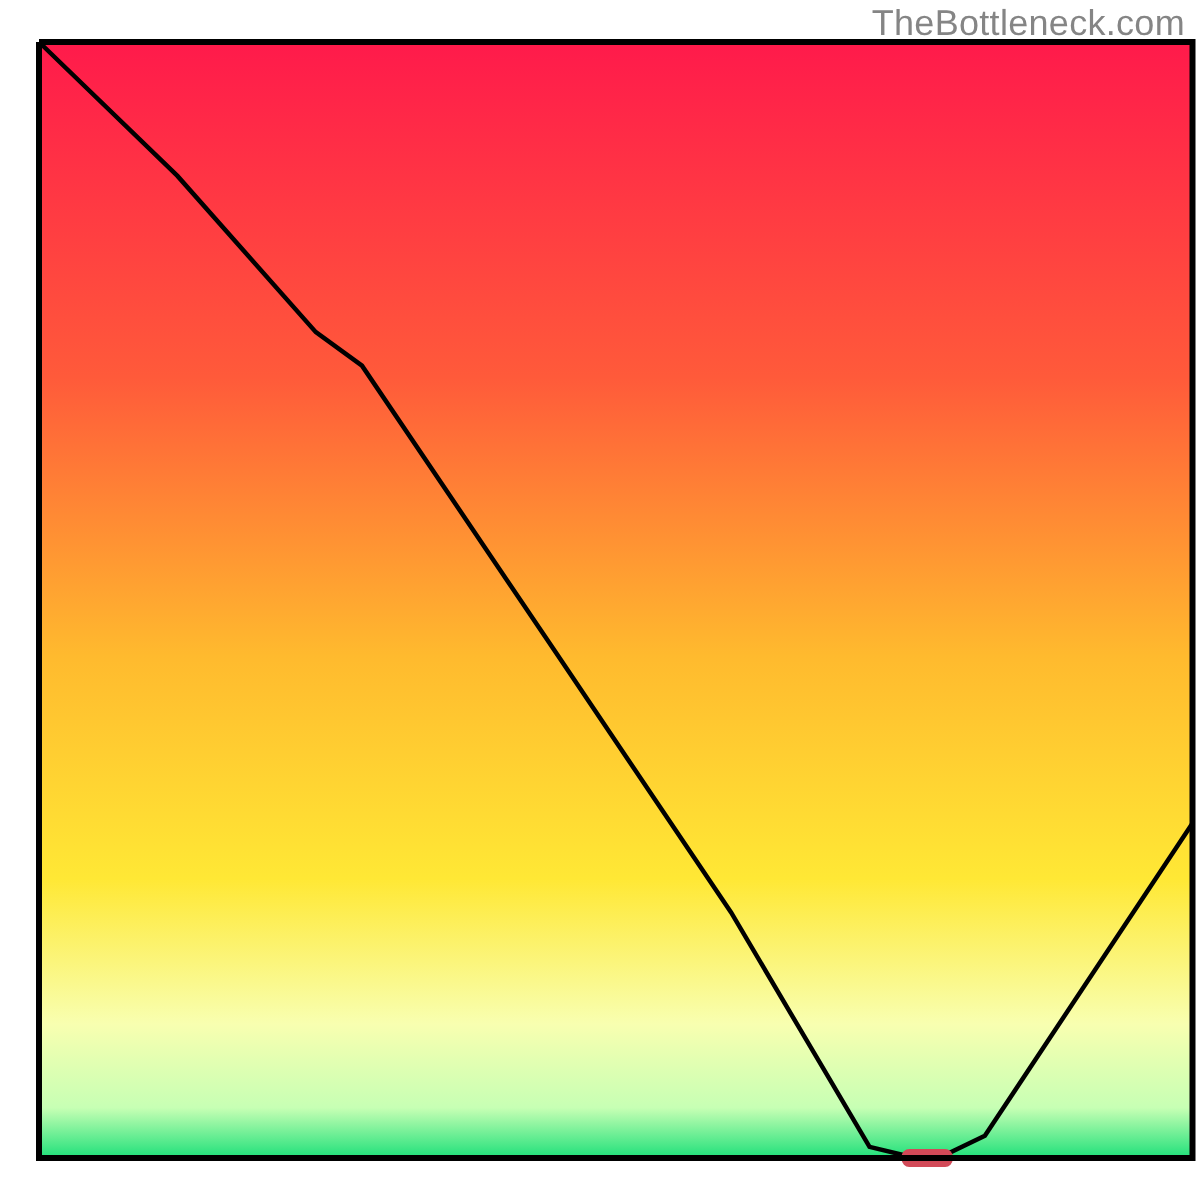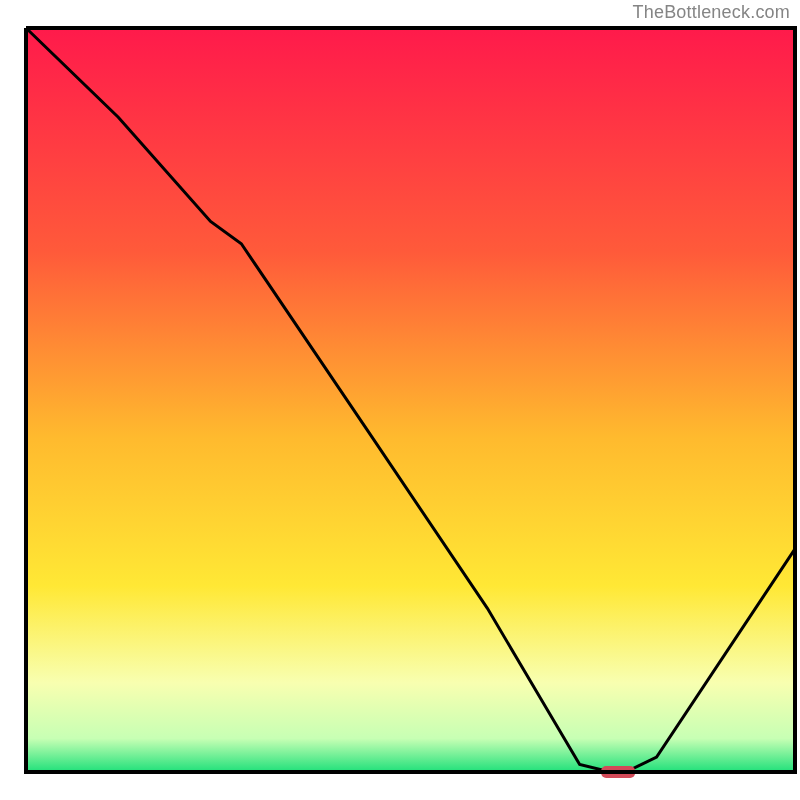--- a/index.html
+++ b/index.html
@@ -13,21 +13,21 @@
   .container {
     position: relative;
     width: 800px;
     height: 800px;
   }
   .watermark {
     position: absolute;
     top: 2px;
     right: 10px;
     color: #858585;
-    font-size: 18px;
+    font-size: 24px;
     letter-spacing: 0.2px;
     font-weight: 400;
   }
   svg {
     display: block;
   }
 </style>
 </head>
 <body>
 

